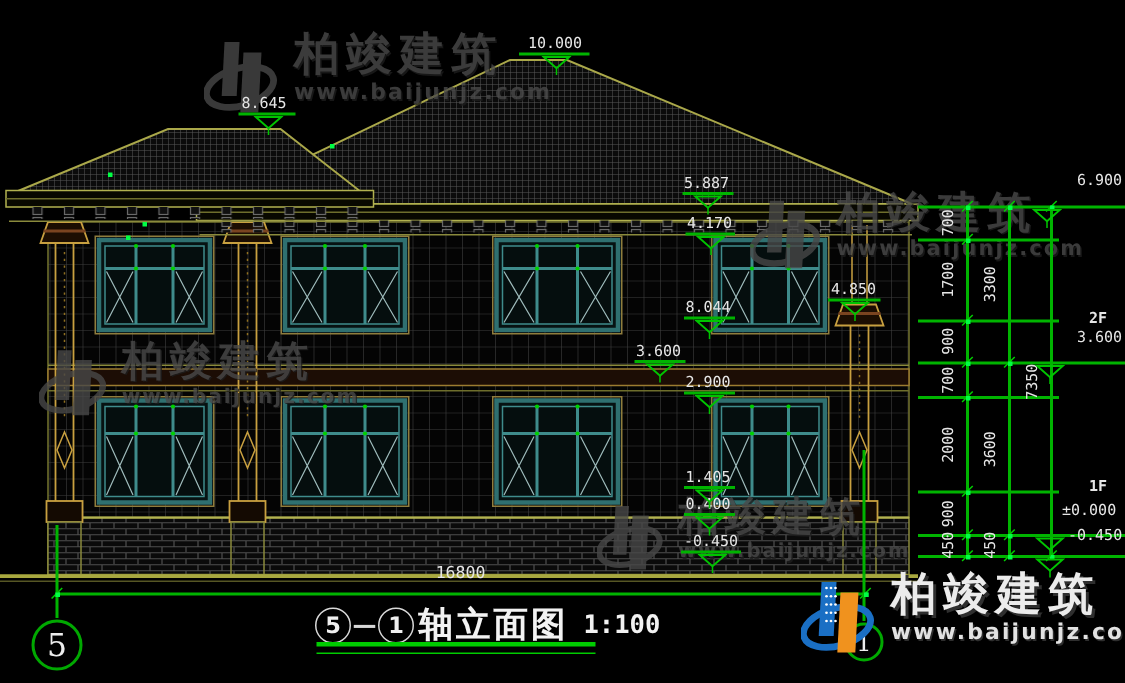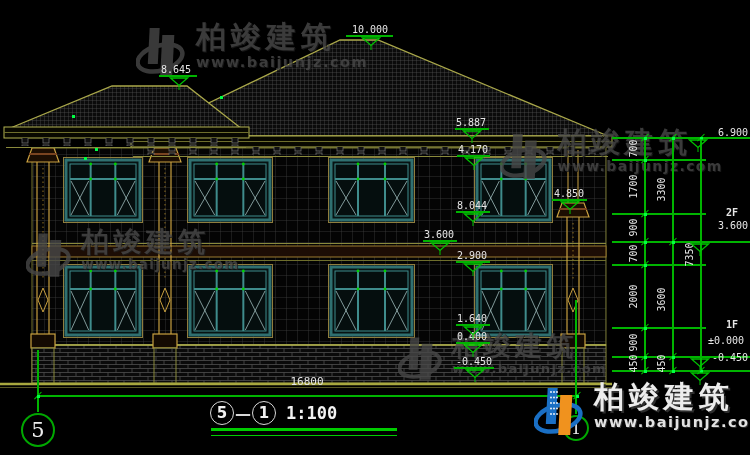--- a/index.html
+++ b/index.html
@@ -278,21 +278,21 @@
       <svg width="20" height="14" class="abs" style="left: 430px; top: 241.5px; z-index: 6;">
         <path d="M1.5 1 H18.5 L10 8.5 Z" fill="none" stroke="#00c400" stroke-width="1.3"></path>
         <line x1="10" y1="8.5" x2="10" y2="13" stroke="#00c400" stroke-width="1"></line>
       </svg>
       <div class="abs dim-text" style="left: 444px; top: 250px; width: 56px;">2.900</div>
       <div class="abs gline" style="left: 456px; top: 261.4px; width: 34px; height: 1.2px;"></div>
       <svg width="20" height="14" class="abs" style="left: 463px; top: 262.5px; z-index: 6;">
         <path d="M1.5 1 H18.5 L10 8.5 Z" fill="none" stroke="#00c400" stroke-width="1.3"></path>
         <line x1="10" y1="8.5" x2="10" y2="13" stroke="#00c400" stroke-width="1"></line>
       </svg>
-      <div class="abs dim-text" style="left: 444px; top: 313px; width: 56px;">1.640</div>
+      <div class="abs dim-text" style="left: 444px; top: 313px; width: 56px;">1.405</div>
       <div class="abs gline" style="left: 456px; top: 324.4px; width: 34px; height: 1.2px;"></div>
       <svg width="20" height="14" class="abs" style="left: 463px; top: 325.5px; z-index: 6;">
         <path d="M1.5 1 H18.5 L10 8.5 Z" fill="none" stroke="#00c400" stroke-width="1.3"></path>
         <line x1="10" y1="8.5" x2="10" y2="13" stroke="#00c400" stroke-width="1"></line>
       </svg>
       <div class="abs dim-text" style="left: 444px; top: 331px; width: 56px;">0.400</div>
       <div class="abs gline" style="left: 456px; top: 342.4px; width: 34px; height: 1.2px;"></div>
       <svg width="20" height="14" class="abs" style="left: 463px; top: 343.5px; z-index: 6;">
         <path d="M1.5 1 H18.5 L10 8.5 Z" fill="none" stroke="#00c400" stroke-width="1.3"></path>
         <line x1="10" y1="8.5" x2="10" y2="13" stroke="#00c400" stroke-width="1"></line>
@@ -320,21 +320,21 @@
         <line x1="10" y1="8.5" x2="10" y2="13" stroke="#00c400" stroke-width="1"></line>
       </svg>
       <svg width="20" height="14" class="abs" style="left: 690px; top: 357.5px; z-index: 6;">
         <path d="M1.5 1 H18.5 L10 8.5 Z" fill="none" stroke="#00c400" stroke-width="1.3"></path>
         <line x1="10" y1="8.5" x2="10" y2="13" stroke="#00c400" stroke-width="1"></line>
       </svg>
       <svg width="20" height="14" class="abs" style="left: 690px; top: 371.5px; z-index: 6;">
         <path d="M1.5 1 H18.5 L10 8.5 Z" fill="none" stroke="#00c400" stroke-width="1.3"></path>
         <line x1="10" y1="8.5" x2="10" y2="13" stroke="#00c400" stroke-width="1"></line>
       </svg>
-      <div class="abs rt" style="left: 718px; top: 115px; margin-top: 12px;">6.900</div>
+      <div class="abs rt" style="left: 718px; top: 115px;">6.900</div>
       <div class="abs rt" style="left: 726px; top: 207px; font-weight: bold;">2F</div>
       <div class="abs rt" style="left: 718px; top: 220px;">3.600</div>
       <div class="abs rt" style="left: 726px; top: 319px; font-weight: bold;">1F</div>
       <div class="abs rt" style="left: 708px; top: 335px;">±0.000</div>
       <div class="abs rt" style="left: 712px; top: 352px;">-0.450</div>
       <div class="abs gline" style="left: 644.4px; top: 138px; width: 1.2px; height: 233px;"></div>
       <div class="abs " style="left: 640px; top: 137.4px; width: 10px; height: 1.2px; background: rgb(0, 208, 0); transform: rotate(-45deg);"></div>
       <div class="abs gdot" style="left: 643.5px; top: 136.5px; width: 3px; height: 3px;"></div>
       <div class="abs " style="left: 640px; top: 159.4px; width: 10px; height: 1.2px; background: rgb(0, 208, 0); transform: rotate(-45deg);"></div>
       <div class="abs gdot" style="left: 643.5px; top: 158.5px; width: 3px; height: 3px;"></div>
@@ -390,20 +390,21 @@
       <div class="abs gdot" style="left: 83.5px; top: 156.5px; width: 3px; height: 3px;"></div>
       <div class="abs gdot" style="left: 219.5px; top: 95.5px; width: 3px; height: 3px;"></div>
       <div class="abs gdot" style="left: 36.5px; top: 394.5px; width: 3px; height: 3px;"></div>
       <div class="abs gdot" style="left: 575.5px; top: 394.5px; width: 3px; height: 3px;"></div>
     </div>
 
   <div id="titleblock">
     <span class="tb-circle">5</span>
     <span class="tb-dash">—</span>
     <span class="tb-circle">1</span>
+    <span class="tb-name">轴立面图</span>
     <span class="tb-scale">1:100</span>
   </div>
   <div class="abs" style="left:211px;top:428px;width:186px;height:2.6px;background:#00cc00;z-index:6;"></div>
   <div class="abs" style="left:211px;top:434.5px;width:186px;height:1.2px;background:#00cc00;z-index:6;"></div>
 
 <div class="abs wm" style="left: 136px; top: 22px; transform: scale(1); transform-origin: 0px 0px;">
       <div class="wm-row">
         <svg width="52" height="58" viewBox="0 0 52 58">
     <ellipse cx="24" cy="36" rx="23" ry="12.5" fill="none" stroke="#484848" stroke-width="4.5" transform="rotate(-16 24 36)"></ellipse>
     <rect x="14" y="6" width="10" height="36" fill="#484848" transform="skewX(-3)"></rect>

